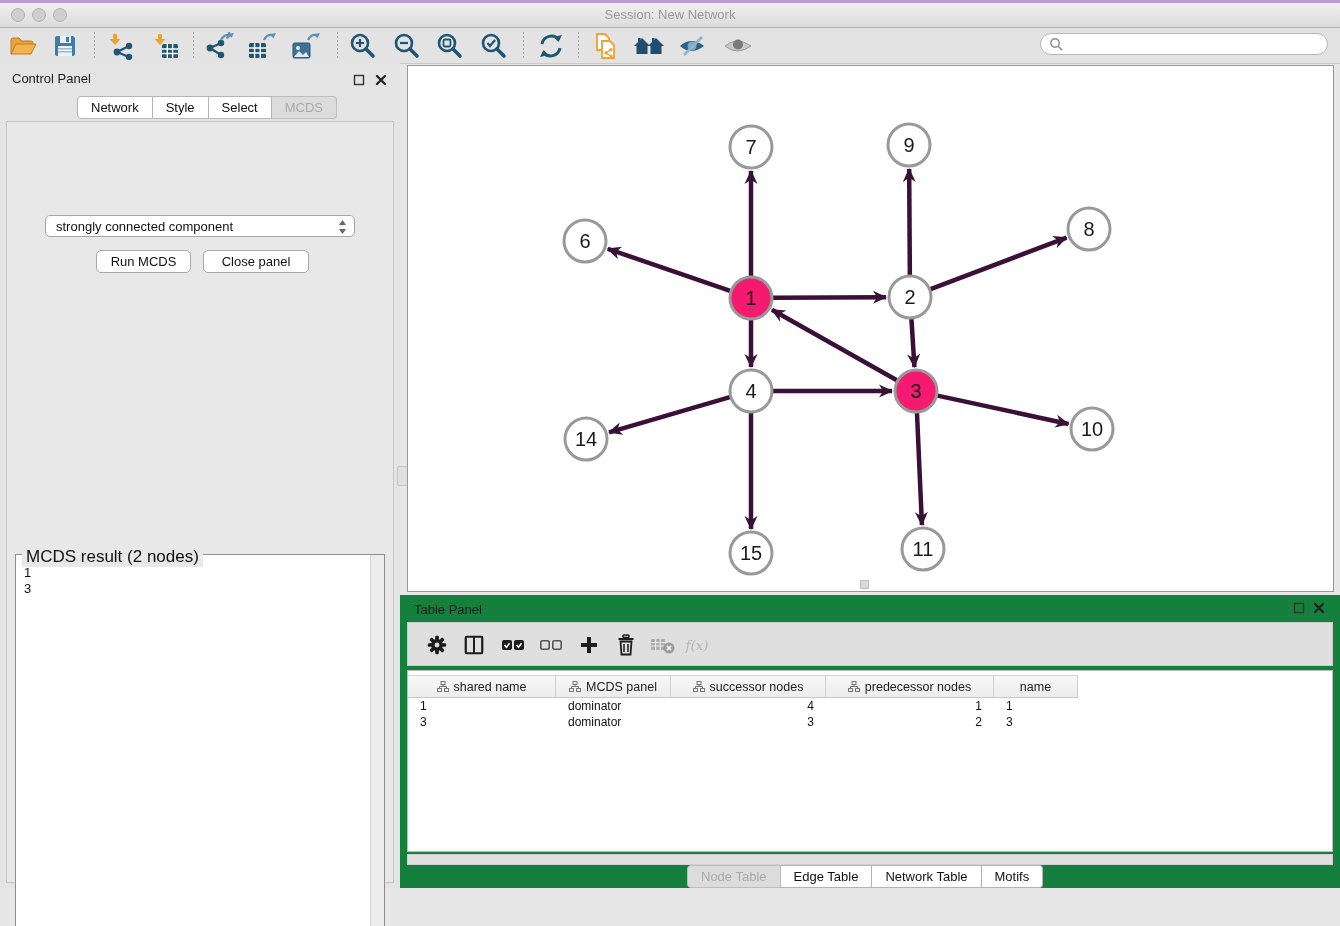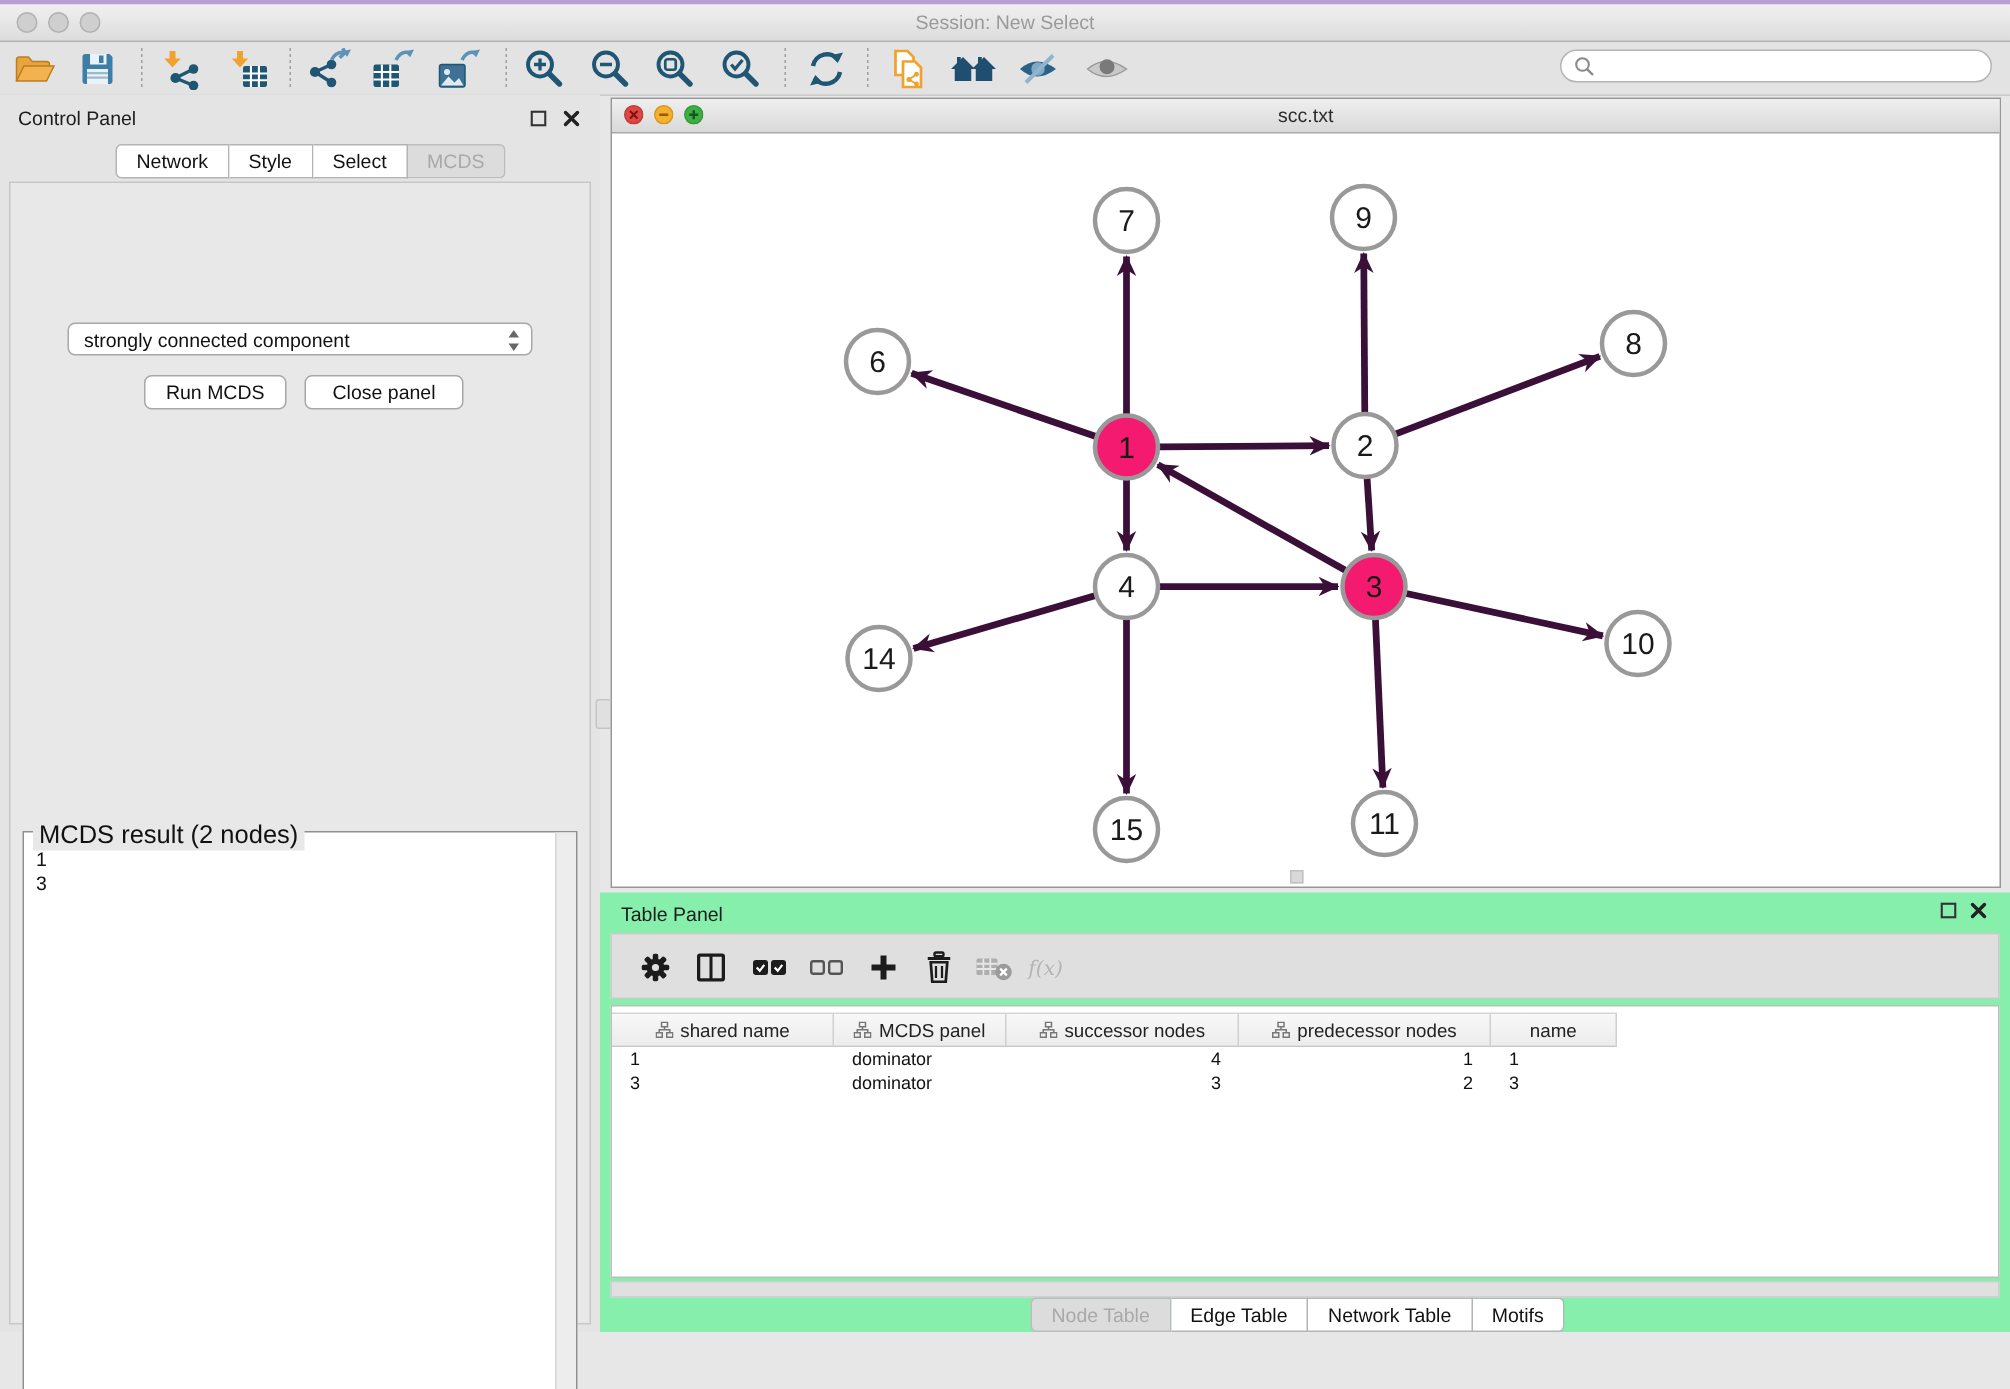--- a/index.html
+++ b/index.html
@@ -42,21 +42,21 @@
   #result-scroll{position:absolute;right:0;top:0;width:13px;height:100%;background:#ededed;border-left:1px solid #d6d6d6;}
   
   #netwin{left:407px;top:65px;width:927px;height:527px;background:#fff;border:1px solid #979797;box-sizing:border-box;}
   #net-titlebar{position:absolute;left:0;top:0;width:100%;height:23px;background:linear-gradient(#efefef,#d9d9d9);border-bottom:1px solid #a8a8a8;box-sizing:border-box;}
   #net-title{width:100%;text-align:center;font-size:13px;line-height:22px;color:#2b2b2b;}
   #net-lights{position:absolute;left:8px;top:4px;display:flex;gap:7px;}
   #graph-svg{position:absolute;left:0;top:23px;}
   #net-resize{position:absolute;left:452px;bottom:2px;width:7px;height:7px;background:#d9d9d9;border:1px solid #c0c0c0;}
   #splitter{left:397px;top:466px;width:9px;height:18px;background:#e0e0e0;border:1px solid #c5c5c5;border-radius:2px;}
   
-  #tpanel{left:400px;top:595px;width:940px;height:293px;background:#86efac;}
+  #tpanel{left:400px;top:595px;width:940px;height:293px;background:#15803d;}
   #tpanel-title{position:absolute;left:14px;top:7px;font-size:13px;color:#1c1c1c;}
   #ttoolbar{position:absolute;left:7px;top:27px;width:926px;height:44px;background:#dfdfdf;border:1px solid #cbcbcb;box-sizing:border-box;}
   .ttbi{position:absolute;top:7px;width:30px;height:30px;display:flex;align-items:center;justify-content:center;}
   #ttable{position:absolute;left:7px;top:75px;width:926px;height:182px;background:#fff;border:1px solid #bdbdbd;box-sizing:border-box;}
   #thead{position:absolute;left:0;top:4px;height:21px;display:flex;background:linear-gradient(#f8f8f8,#ececec);border-top:1px solid #d5d5d5;border-bottom:1px solid #c8c8c8;}
   .th{display:flex;align-items:center;justify-content:center;gap:5px;font-size:12.5px;color:#222;border-right:1px solid #d0d0d0;box-sizing:border-box;}
   .trow{position:absolute;left:0;display:flex;height:16px;}
   .td{font-size:12px;color:#111;line-height:16px;box-sizing:border-box;}
   .td.l{text-align:left;padding-left:12px;}
   .td.r{text-align:right;padding-right:12px;}
@@ -70,21 +70,21 @@
   .dot-green{width:11px;height:11px;border-radius:50%;background:#1E9E3E;}
 </style>
 </head>
 <body>
 
 <div id="app">
 
   <div class="abs" id="focusline"></div>
   <div class="abs" id="titlebar">
     <span class="lights"><span class="tl-gray"></span><span class="tl-gray"></span><span class="tl-gray"></span></span>
-    <div id="app-title">Session: New Select</div>
+    <div id="app-title">Session: New Network</div>
   </div>
 
   <div class="abs" id="toolbar">
     <span class="tbi" style="left:7px">
       <svg width="28" height="24" viewBox="0 0 28 24">
           <path d="M2 20 V6 q0-2 2-2 h6 l2.5 3 H22 q2 0 2 2 v2" fill="#E8A43E" stroke="#BC7E1E"></path>
           <path d="M2 20 L7 10 h20 l-5 10 Z" fill="#F2B24F" stroke="#BC7E1E"></path>
         </svg>
     </span>
     <span class="tbi" style="left:49px">
@@ -252,37 +252,20 @@
         <div id="result-list">1
 3</div>
         <div id="result-scroll"></div>
       </div>
     </div>
   </div>
 
   <div class="abs" id="splitter"></div>
 
   <div class="abs" id="netwin">
-    <div id="net-titlebar">
-      <span id="net-lights">
-        <svg width="13" height="13" viewBox="0 0 13 13">
-            <circle cx="6.5" cy="6.5" r="6" fill="#DF4744" stroke="#c13a37"></circle>
-            <path d="M4 4 l5 5 M9 4 l-5 5" stroke="#7E1310" stroke-width="1.4"></path>
-          </svg>
-        <svg width="13" height="13" viewBox="0 0 13 13">
-            <circle cx="6.5" cy="6.5" r="6" fill="#F5B02E" stroke="#d69722"></circle>
-            <path d="M3.5 6.5 h6" stroke="#8F5E00" stroke-width="1.6"></path>
-          </svg>
-        <svg width="13" height="13" viewBox="0 0 13 13">
-            <circle cx="6.5" cy="6.5" r="6" fill="#3EAE46" stroke="#349a3c"></circle>
-            <path d="M3.5 6.5 h6 M6.5 3.5 v6" stroke="#14581B" stroke-width="1.6"></path>
-          </svg>
-      </span>
-      <div id="net-title">scc.txt</div>
-    </div>
     <svg id="graph-svg" width="925" height="502" viewBox="0 0 925 502">
       <defs>
         <marker id="arrowhead" markerUnits="userSpaceOnUse" markerWidth="17" markerHeight="15" refX="13" refY="7" orient="auto">
           <path id="arrowhead-path" d="M0 0.5 L14 7 L0 13.5 L4.2 7 Z" fill="#3B1038"></path>
         </marker>
       </defs>
       <g id="edges-layer">
           <line x1="343" y1="187" x2="343" y2="82" stroke="#3B1038" stroke-width="4.5" marker-end="url(#arrowhead)"></line>
           <line x1="322.1924875913935" y1="201.85525176330984" x2="199.6991044457525" y2="159.79427080366202" stroke="#3B1038" stroke-width="4.5" marker-end="url(#arrowhead)"></line>
           <line x1="364.9995649035371" y1="208.86163795658152" x2="478.0004746506868" y2="208.15094041100198" stroke="#3B1038" stroke-width="4.5" marker-end="url(#arrowhead)"></line>

